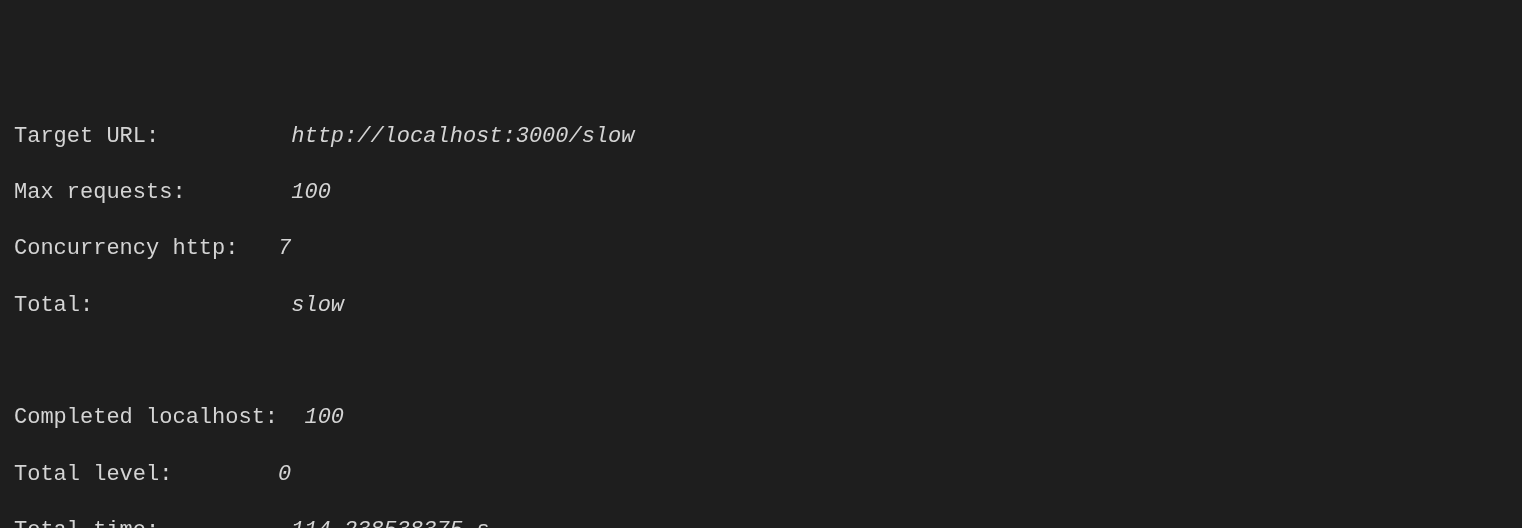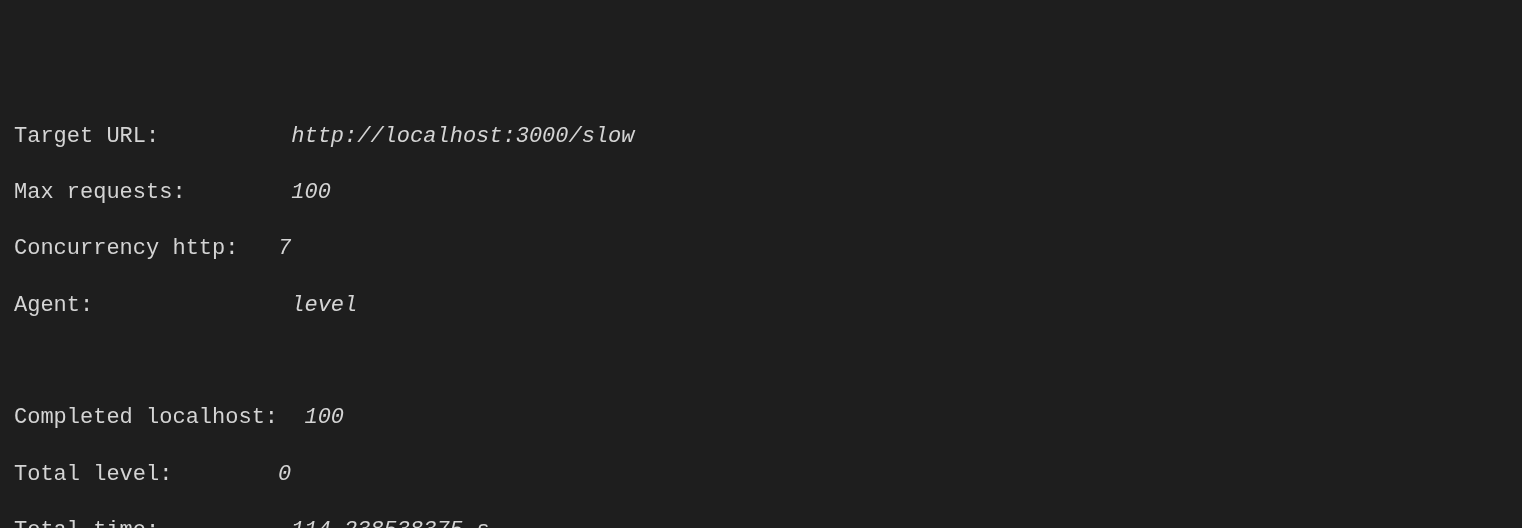--- a/index.html
+++ b/index.html
@@ -21,21 +21,21 @@
     .blank { min-height: 1.28em; }
   </style>
 </head>
 <body>
 
 
 
 <div class="row"><span class="label">Target URL:         </span> <span class="value">http://localhost:3000/slow</span></div>
 <div class="row"><span class="label">Max requests:       </span> <span class="value">100</span></div>
 <div class="row"><span class="label">Concurrency http:  </span> <span class="value">7</span></div>
-<div class="row"><span class="label">Agent:              </span> <span class="value">level</span></div>
+<div class="row"><span class="label">Total:              </span> <span class="value">slow</span></div>
 <div class="row blank"></div>
 <div class="row"><span class="label">Completed localhost: </span> <span class="value">100</span></div>
 <div class="row"><span class="label">Total level:       </span> <span class="value">0</span></div>
 <div class="row"><span class="label">Total time:         </span> <span class="value">114.238538375 s</span></div>
 
 
 
 
 
 

